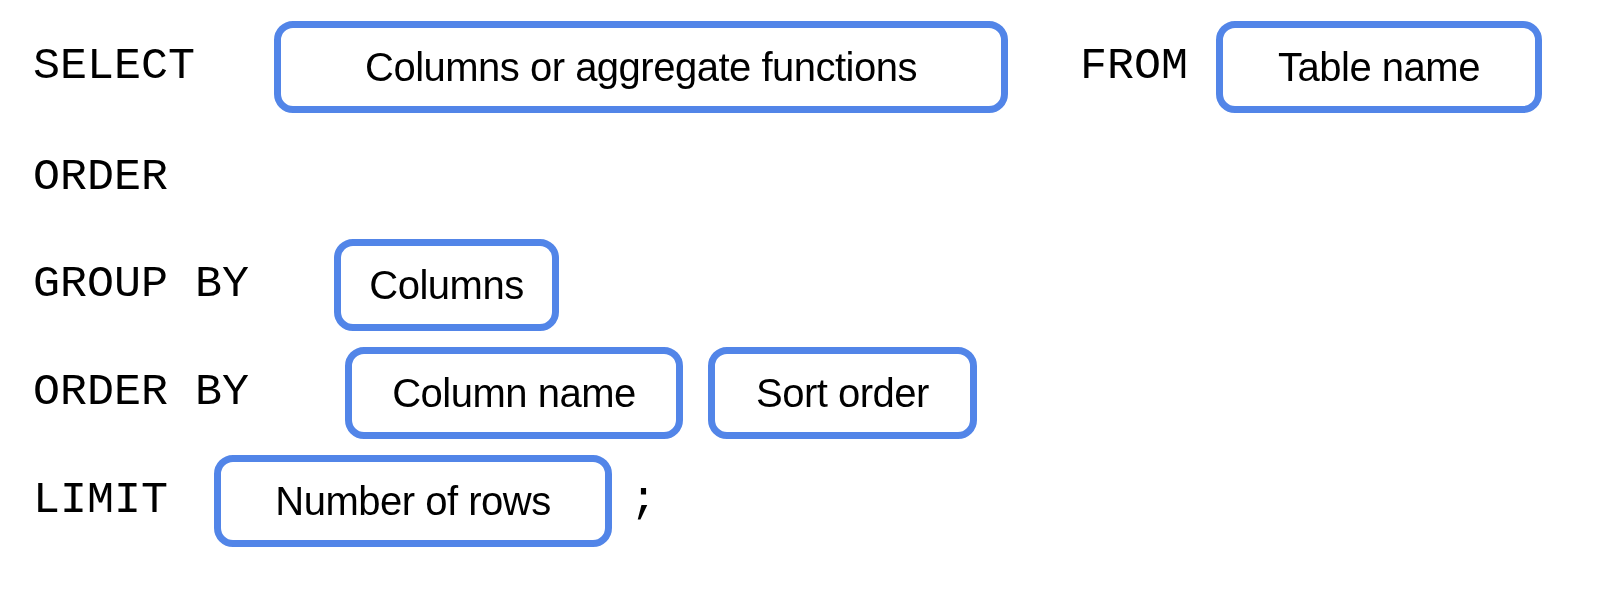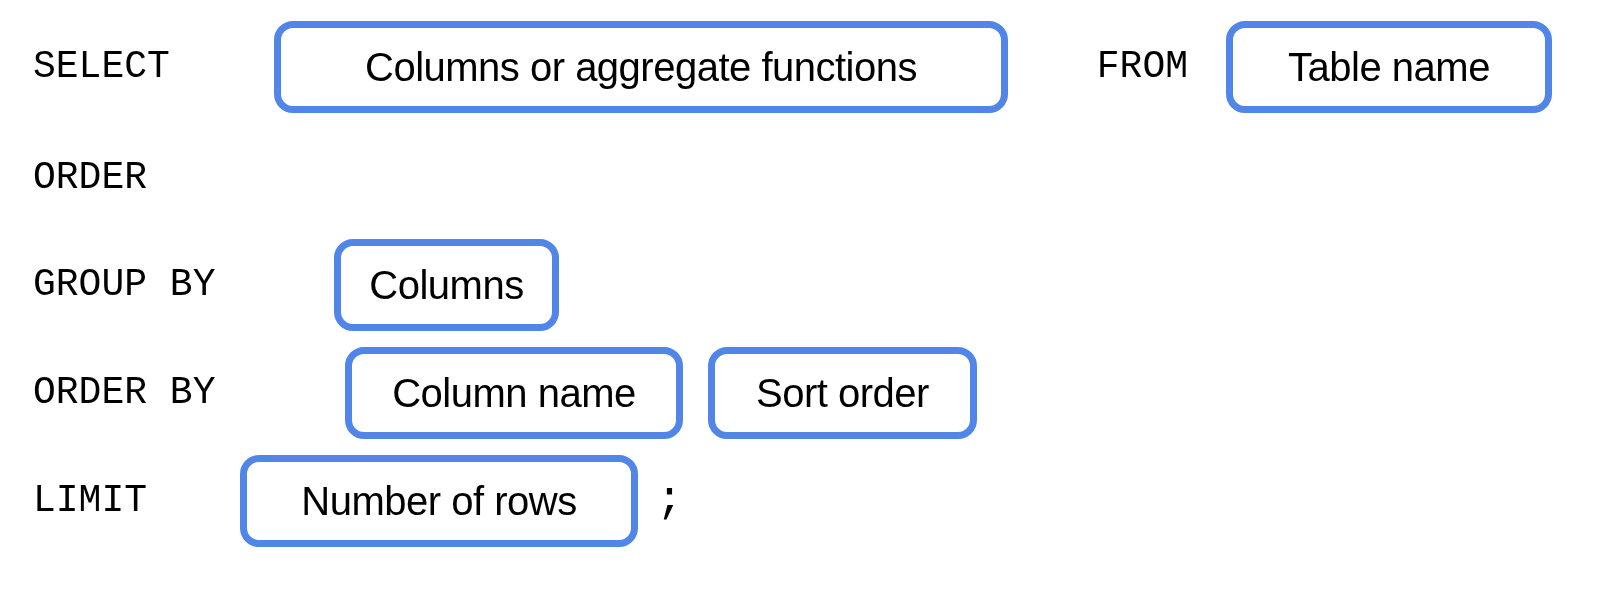--- a/index.html
+++ b/index.html
@@ -33,21 +33,21 @@
   }
   .sql-row.row-1 { top: 20px; }
   .sql-row.row-2 { top: 131px; }
   .sql-row.row-3 { top: 238px; }
   .sql-row.row-4 { top: 346px; }
   .sql-row.row-5 { top: 454px; }
 
   
   .keyword {
     font-family: "Liberation Mono", "DejaVu Sans Mono", monospace;
-    font-size: 38px;
+    font-size: 45px;
     font-weight: 400;
     color: #000000;
     letter-spacing: 0px;
     line-height: 1;
     display: inline-block;
   }
 
   
   .slot {
     box-sizing: border-box;
@@ -66,34 +66,34 @@
     font-weight: 400;
     color: #000000;
     line-height: 1;
     letter-spacing: -0.5px;
     white-space: nowrap;
   }
 
   .pos-select-kw   { width: 217px; }          
   .pos-select-slot { margin-left: 24px; width: 734px; }  
   .pos-from-kw     { margin-left: 33px; width: 147px; text-align: right; }  
-  .pos-from-slot   { margin-left: 38px; width: 326px; }  
+  .pos-from-slot   { margin-left: 28px; width: 326px; }  
 
   .pos-where-kw    { width: 181px; }          
   .pos-where-slot  { margin-left: 24px; width: 281px; }  
 
   .pos-group-kw    { width: 291px; }          
   .pos-group-slot  { margin-left: 10px; width: 225px; }  
 
   .pos-order-kw    { width: 291px; }          
   .pos-order-slot1 { margin-left: 21px; width: 338px; }  
   .pos-order-slot2 { margin-left: 25px; width: 269px; }  
 
   .pos-limit-kw    { width: 181px; }          
-  .pos-limit-slot  { margin-left: 26px; width: 398px; align-items: center; }  
+  .pos-limit-slot  { width: 398px; align-items: center; }  
   .terminator {
     margin-left: 18px;
     font-family: "Liberation Mono", "DejaVu Sans Mono", monospace;
     font-size: 45px;
     color: #000000;
     line-height: 1;
   }
 </style>
 </head>
 <body>

